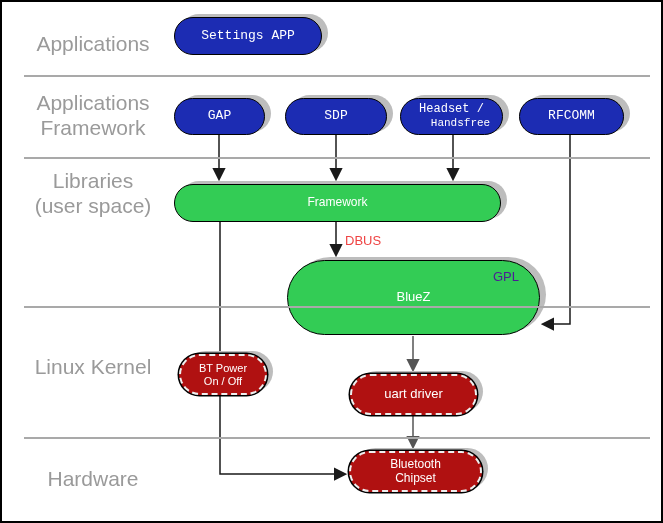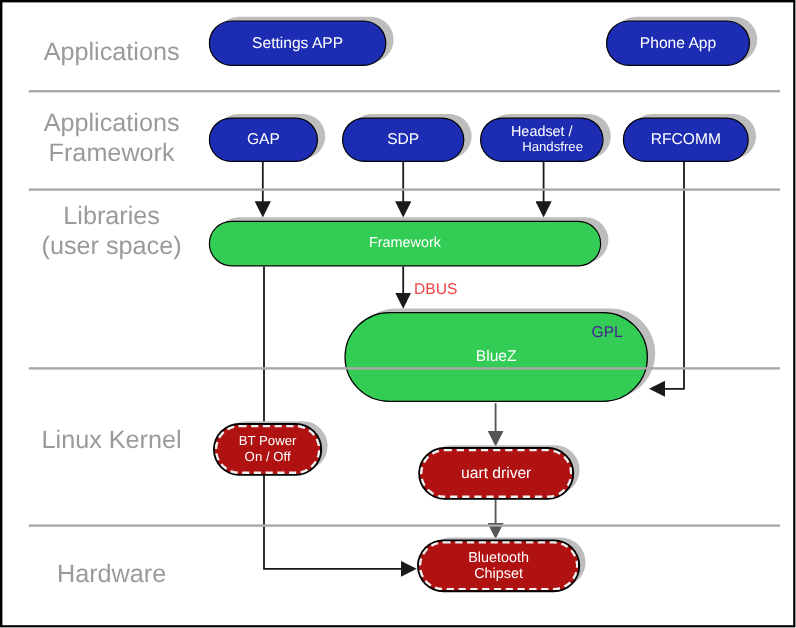--- a/index.html
+++ b/index.html
@@ -13,21 +13,21 @@
     color:#9a9a9a;font-size:21px;line-height:1.18;text-align:center;
   }
   
   .divider{position:absolute;left:22px;width:626px;height:2px;background:#a9a9a9;z-index:5;}
   
   .pill{
     position:absolute;display:flex;flex-direction:column;align-items:center;justify-content:center;
     border-radius:22px;color:#fff;font-size:13px;text-align:center;line-height:1.15;
     border:1.5px solid #000;box-shadow:6px -3px 0 #bdbdbd;z-index:3;box-sizing:border-box;
   }
-  .pill.blue{background:#1c2cb3;}
+  .pill.blue{background:#1c2cb3;font-family:Liberation Mono, monospace;}
   .pill.green{background:#33cc55;}
   .pill.red{
     background:#b01111;border:2px dashed #f0f0f0;
     box-shadow:0 0 0 1.5px #000, 6px -3px 0 #bdbdbd;
   }
   .sub{font-size:11px;padding-left:18px;}
   .badge-gpl{position:absolute;top:9px;right:20px;color:#4c1d95;font-size:13px;}
   .edge-label{position:absolute;z-index:4;color:#ef4444;font-size:13px;}
   svg.wires{position:absolute;left:0;top:0;z-index:2;}
 </style>
@@ -78,23 +78,20 @@
   <div class="layer-label" style="top:353px">
     <span>Linux Kernel</span>
   </div>
   <div class="layer-label" style="top:465px">
     <span>Hardware</span>
   </div>
 
   <div class="pill blue" style="left:172px;top:15px;width:148px;height:38px">
     <span>Settings APP</span>
   </div>
-  <div class="pill blue" style="left:503px;top:15px;width:120px;height:38px">
-    <span>Phone App</span>
-  </div>
 
   <div class="pill blue" style="left:172px;top:96px;width:91px;height:37px">
     <span>GAP</span>
   </div>
   <div class="pill blue" style="left:283px;top:96px;width:102px;height:37px">
     <span>SDP</span>
   </div>
   <div class="pill blue" style="left:398px;top:96px;width:103px;height:37px;font-size:12px">
     <span>Headset /</span>
     <span class="sub">Handsfree</span>

